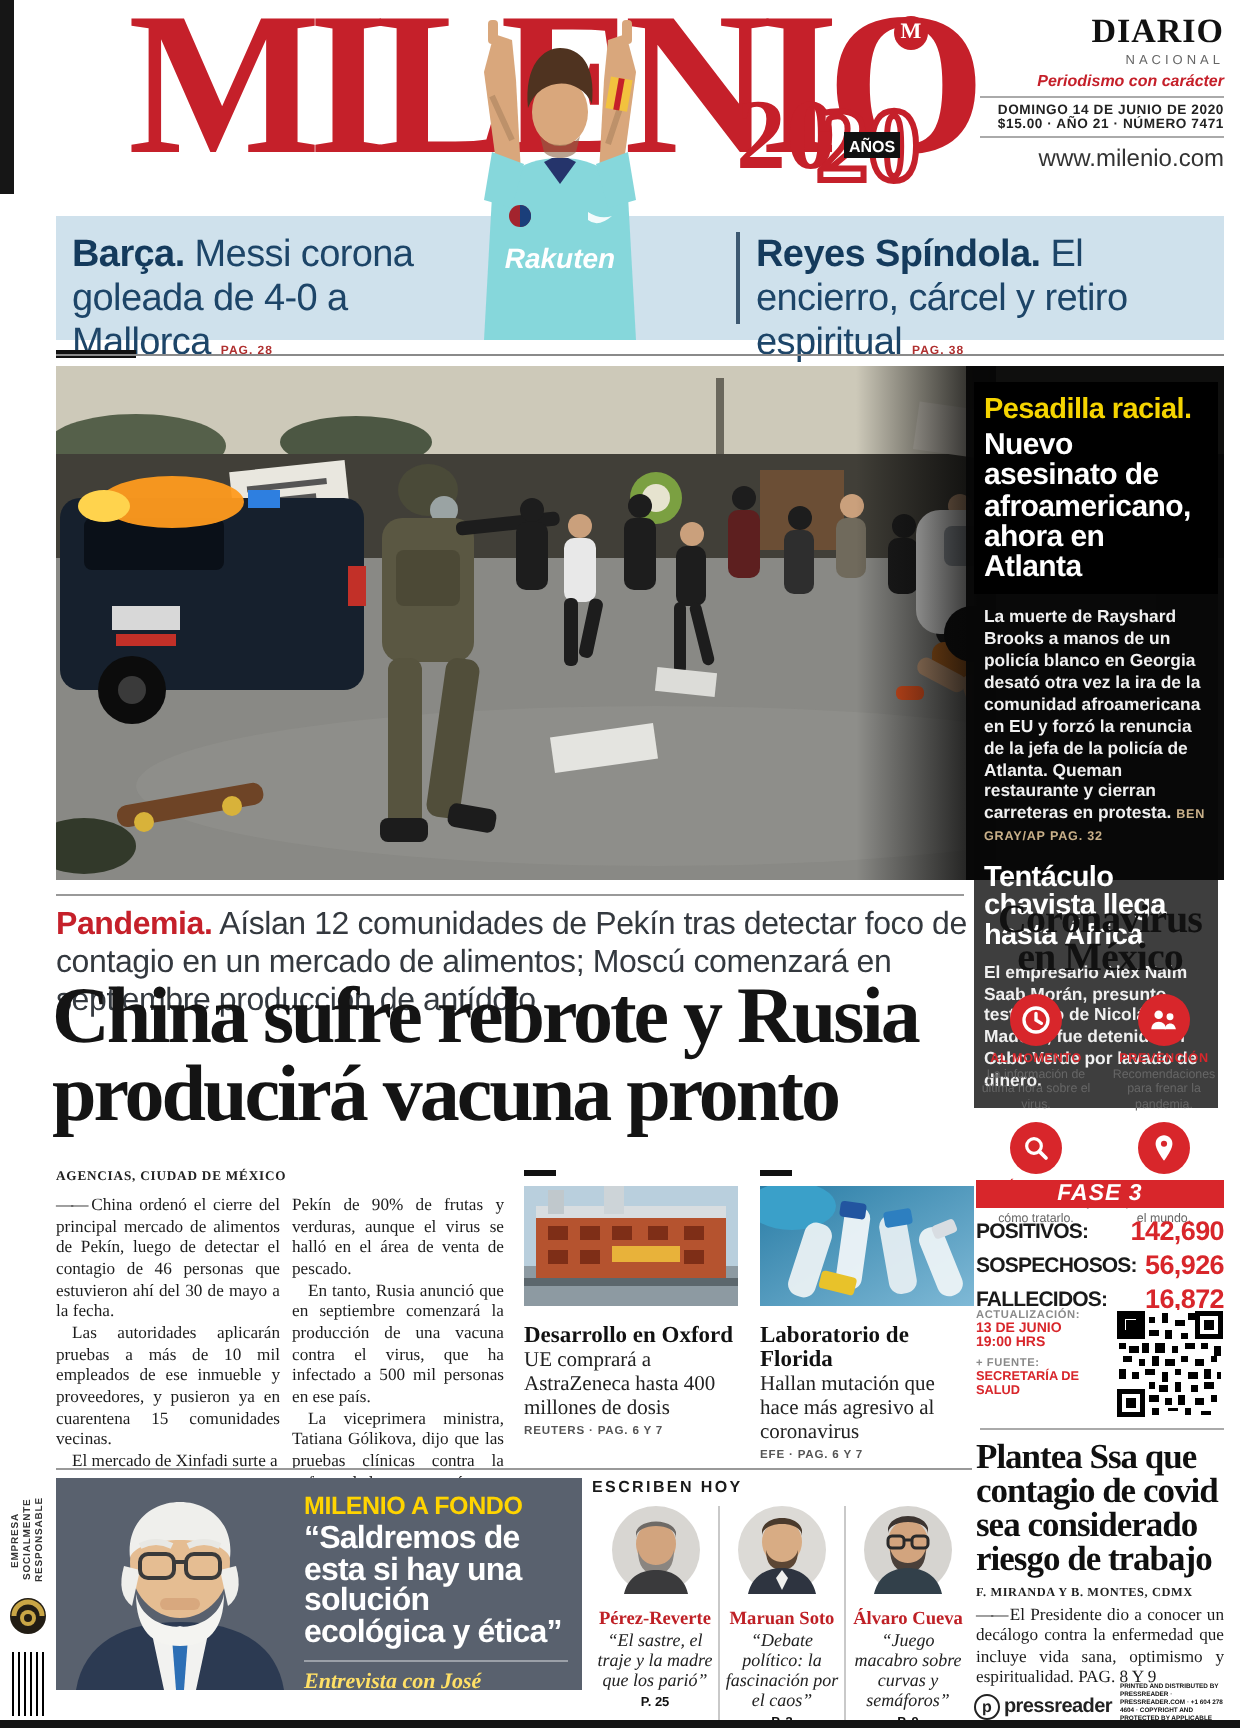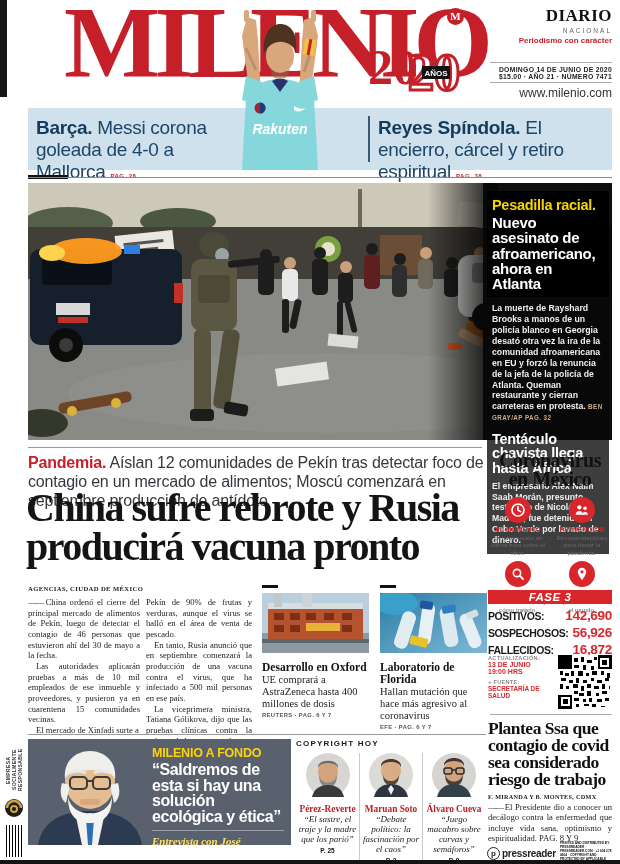--- a/index.html
+++ b/index.html
@@ -9,21 +9,21 @@
   
   .brand{left:64px;top:-16px;font-family:"Liberation Serif",serif;font-weight:bold;
          font-size:102px;letter-spacing:-6px;color:#c5202a;}
   .brand-mark{left:447px;top:8px;width:17px;height:17px;border-radius:50%;background:#c5202a;
          color:#fff;font-family:"Liberation Serif",serif;font-weight:bold;font-size:11px;
          text-align:center;line-height:17px;}
   .anniv{left:366px;top:36px;}
   .info{left:490px;top:6px;width:122px;text-align:right;color:#222;}
   .info .edition{font-family:"Liberation Serif",serif;font-weight:bold;font-size:17px;letter-spacing:.5px;color:#111;}
   .info .scope{font-size:6.5px;letter-spacing:2px;color:#666;margin-top:1px;}
-  .info .tagline{font-size:8px;font-weight:bold;color:#c5202a;margin:2px 0 17px;}
+  .info .tagline{font-size:8px;font-style:italic;font-weight:bold;color:#c5202a;margin:2px 0 3px;}
   .info .hr{border-top:1px solid #aaa;margin:2px 0 3px;}
   .info .dline{font-size:6.8px;font-weight:bold;color:#222;letter-spacing:.3px;}
   .info .url{font-size:12px;color:#333;margin-top:2px;}
   .sliver{left:0;top:0;width:7px;height:97px;background:#161616;}
   
   .band{left:28px;top:108px;width:584px;height:62px;background:#cfe1ec;}
   .teaser{top:117px;font-size:19px;line-height:1.16;color:#1d4568;letter-spacing:-.3px;}
   .teaser b{color:#143a5c;}
   .teaser .pg{font-size:6px;font-weight:bold;color:#b03030;letter-spacing:.5px;}
   .t-left{left:36px;width:200px;}
@@ -530,21 +530,21 @@
     <div class="fondo-txt">
       <div class="flabel">MILENIO A FONDO</div>
       <div class="fquote">“Saldremos de esta si hay una solución ecológica y ética”</div>
       <div class="fhr"></div>
       <div class="fent">Entrevista con José Sarukhán</div>
 
     </div>
   </div>
 
   <div class="abs escriben">
-    <div class="esc-title">COPYRIGHT HOY</div>
+    <div class="esc-title">ESCRIBEN HOY</div>
     <div class="esc-row">
       <div class="esc-cell">
         <svg width="44" height="44" viewBox="0 0 44 44">
           <circle cx="22" cy="22" r="22" fill="#d8d6d2"></circle>
           <ellipse cx="22" cy="19" rx="10" ry="11" fill="#d2a47e"></ellipse>
           <path d="M12 16 C12 8 32 8 32 16 L32 13 C30 6 14 6 12 13 Z" fill="#6e6a66"></path>
           <path d="M13 22 C15 32 29 32 31 22 C31 30 28 34 22 34 C16 34 13 30 13 22 Z" fill="#8a8580"></path>
           <path d="M6 44 C8 35 15 32 22 32 C29 32 36 35 38 44 Z" fill="#3a3a3c"></path>
         </svg>
         <div class="esc-name">Pérez-Reverte</div>

